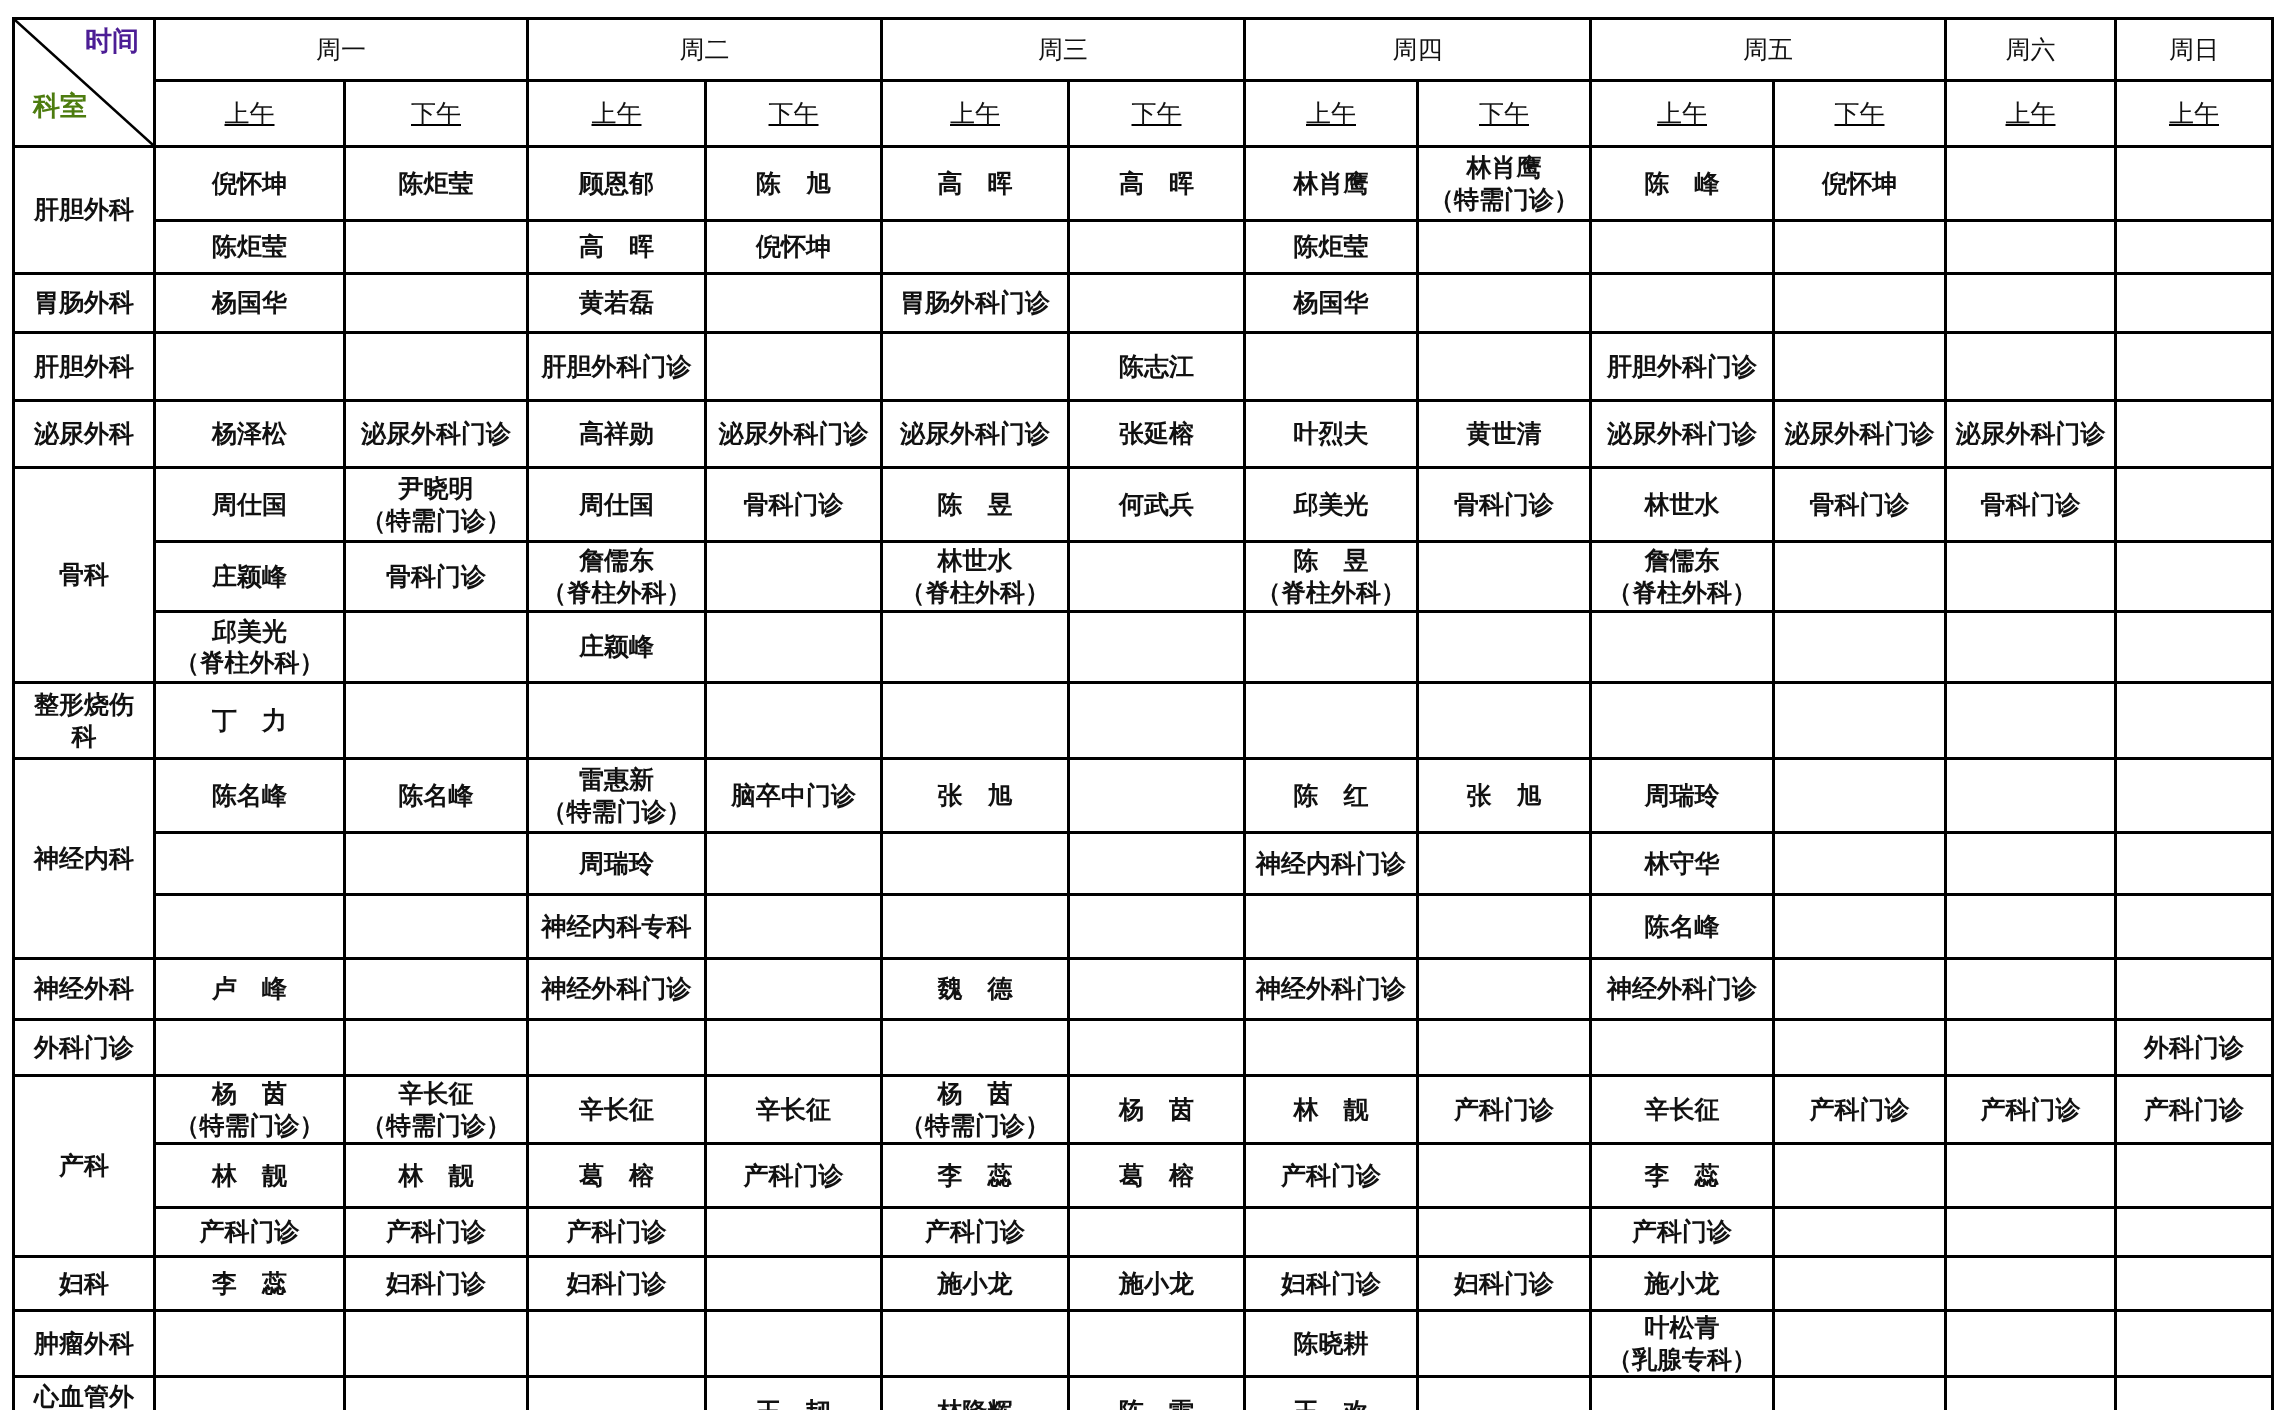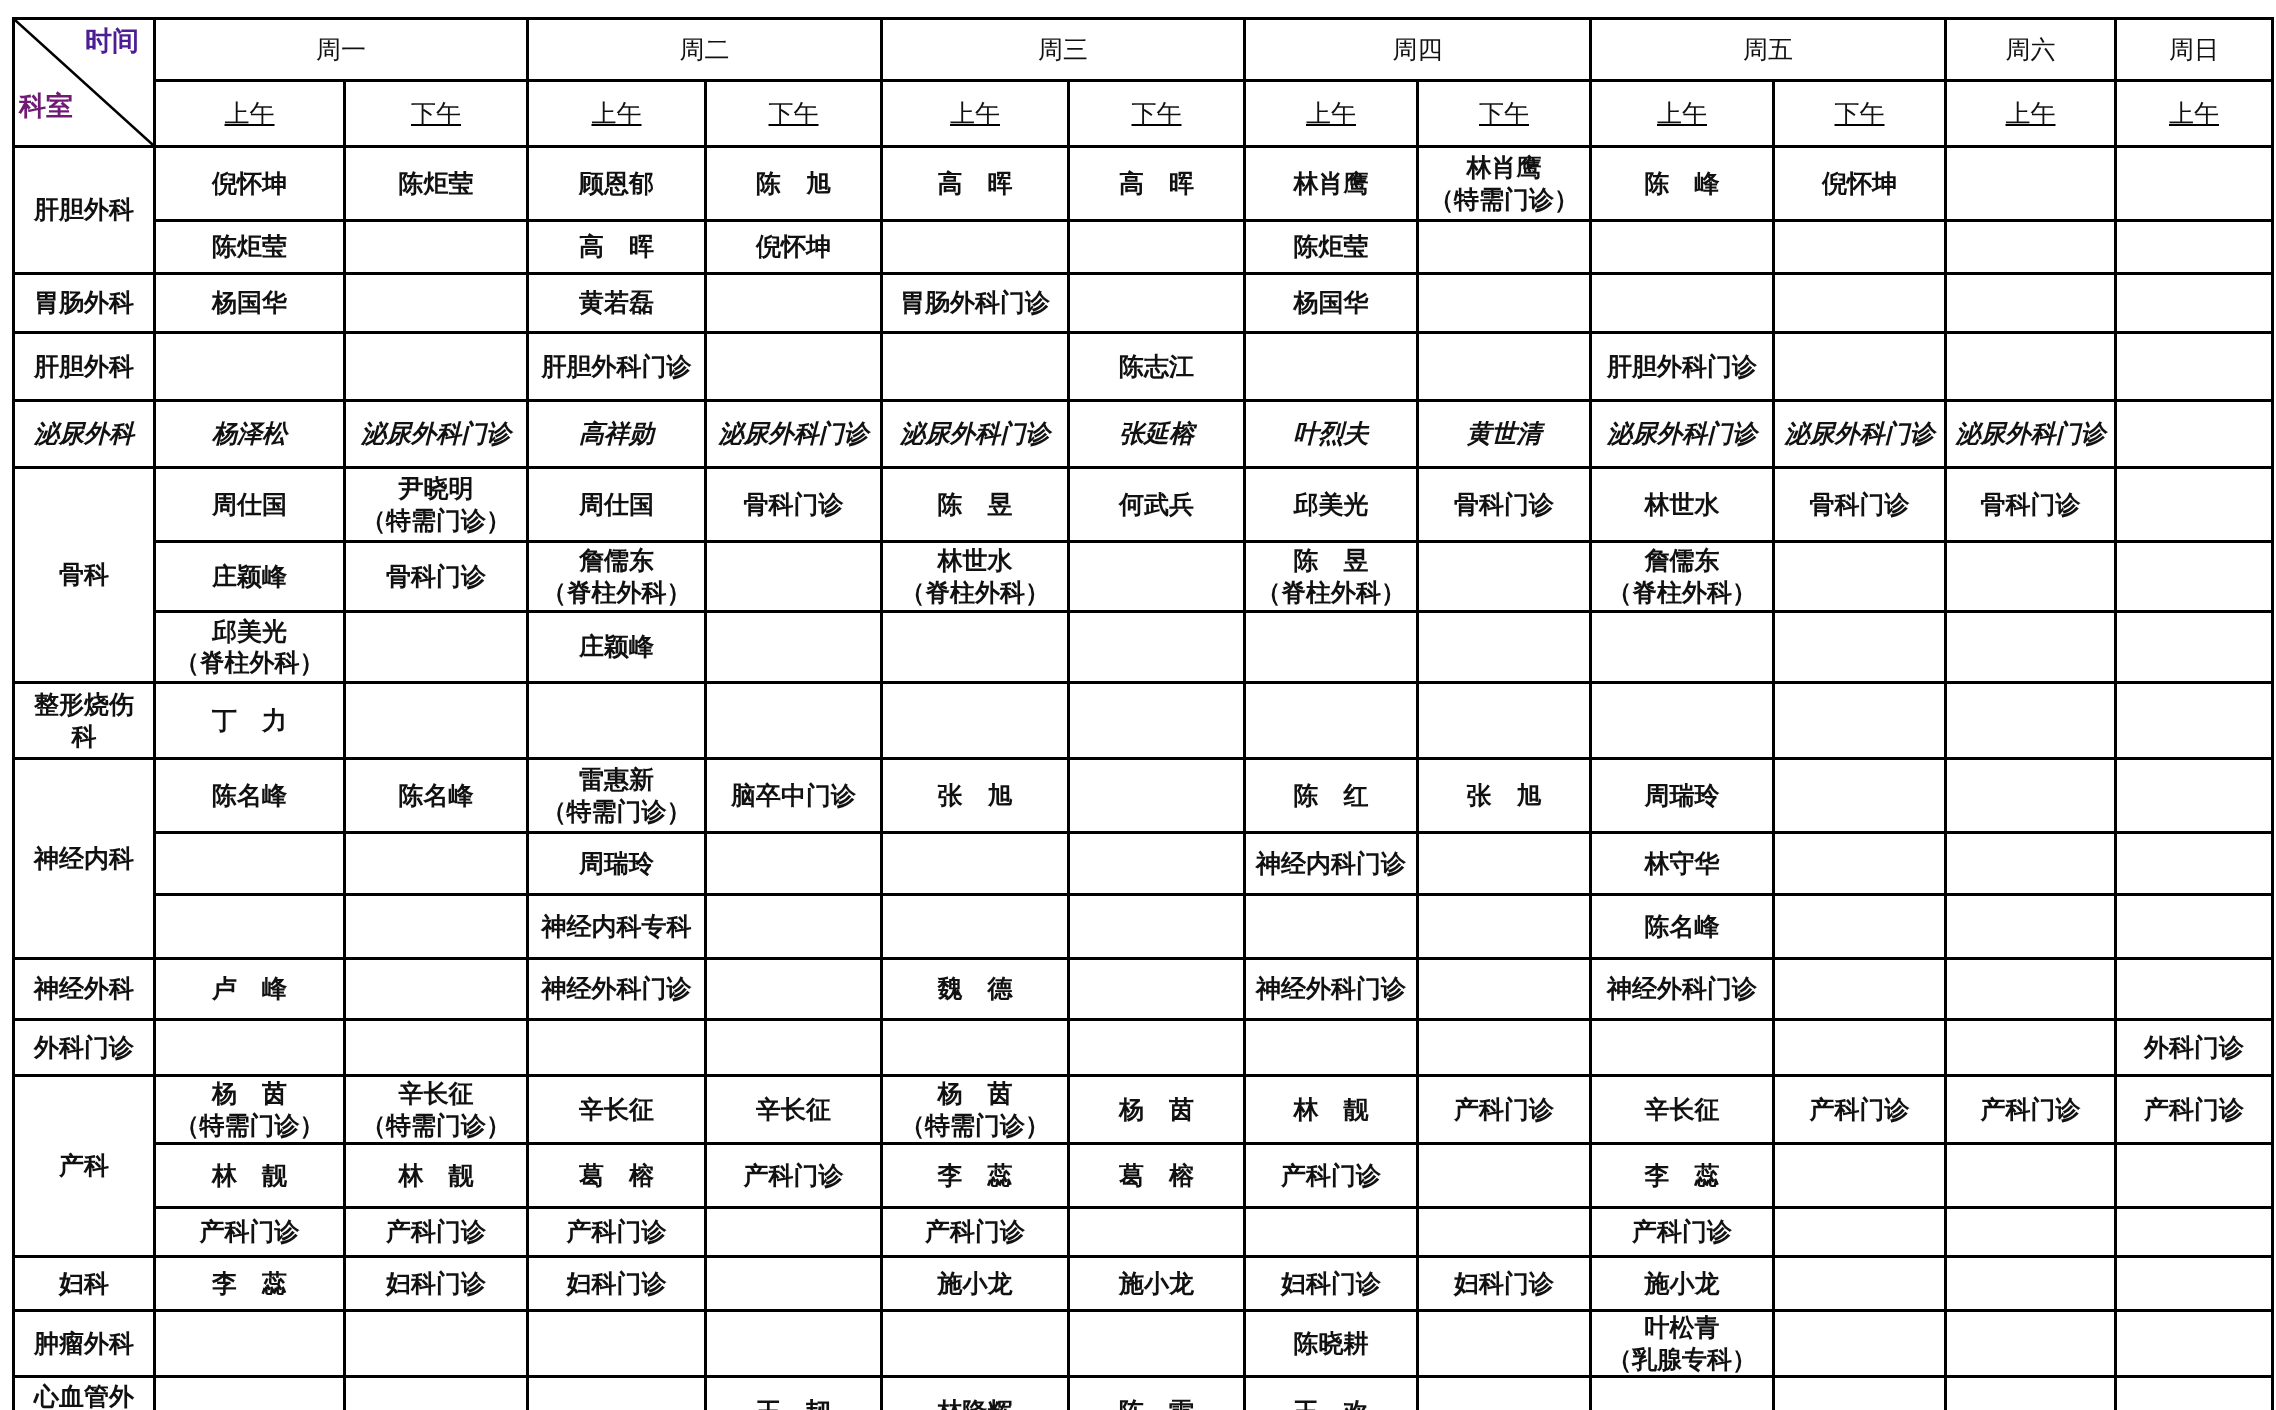--- a/index.html
+++ b/index.html
@@ -4,21 +4,21 @@
 <style>
   html,body{margin:0;padding:0;background:#fff;}
   body{width:2276px;height:1410px;position:relative;overflow:hidden;font-family:"DejaVu Sans","Liberation Sans",sans-serif;}
   table.sched{position:absolute;left:12px;top:17px;border-collapse:collapse;table-layout:fixed;}
   table.sched td{border:3px solid #000;text-align:center;vertical-align:middle;padding:0;font-size:25px;font-weight:bold;color:#111;line-height:1.25;white-space:pre-line;}
   .dept{color:#1f6fb2;font-size:26px;}
   .hdr{color:#1f6fb2;font-size:27px;font-weight:normal !important;}
   .corner{position:relative;}
   .corner svg{position:absolute;left:0;top:0;width:100%;height:100%;}
   .corner .t{position:absolute;right:14px;top:4px;color:#4c1d95;font-size:27px;}
-  .corner .b{position:absolute;left:4px;bottom:22px;color:#701a75;font-size:27px;}
+  .corner .b{position:absolute;left:18px;bottom:22px;color:#4d7c0f;font-size:27px;}
 </style>
 </head>
 <body>
 
 <table class="sched" id="sched" style="width: 2259px;">
   <colgroup id="cols">
       <col style="width: 141px;">
       <col style="width: 190px;">
       <col style="width: 183px;">
       <col style="width: 178px;">
@@ -116,21 +116,21 @@
         <td></td>
         <td></td>
         <td>陈志江</td>
         <td></td>
         <td></td>
         <td>肝胆外科门诊</td>
         <td></td>
         <td></td>
         <td></td>
       </tr>
-      <tr style="height: 67px; font-style: italic;">
+      <tr style="height: 67px;">
         <td class="dept" rowspan="1">泌尿外科</td>
         <td>杨泽松</td>
         <td>泌尿外科门诊</td>
         <td>高祥勋</td>
         <td>泌尿外科门诊</td>
         <td>泌尿外科门诊</td>
         <td>张延榕</td>
         <td>叶烈夫</td>
         <td>黄世清</td>
         <td>泌尿外科门诊</td>

